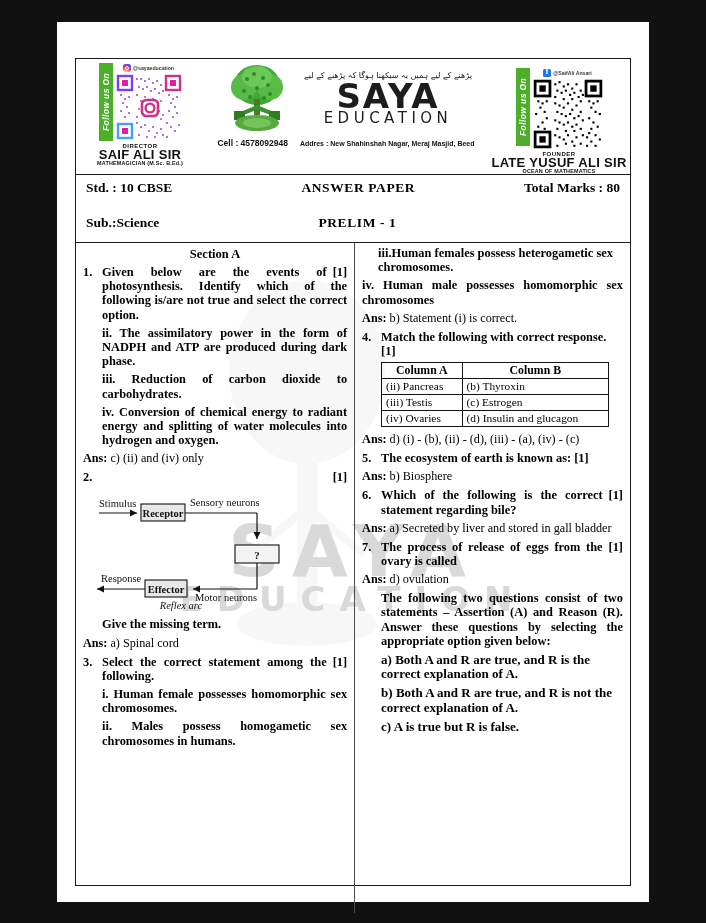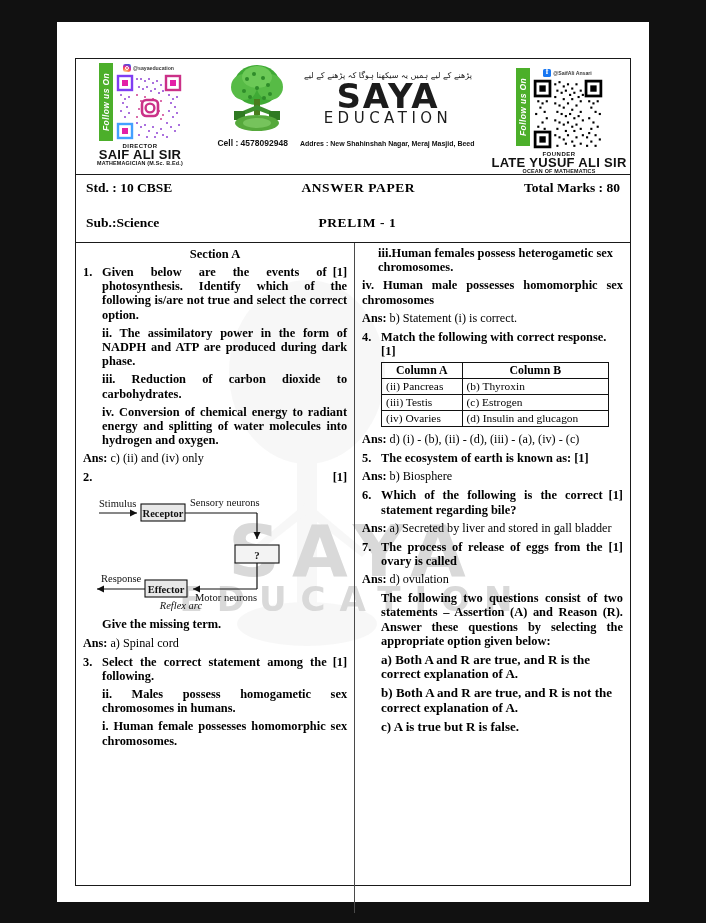--- a/index.html
+++ b/index.html
@@ -676,22 +676,22 @@
         </div>
 
         <div class="q">
           <div class="num">3.</div>
           <div class="body just">
             <span class="marks">[1]</span>
             <span>Select the correct statement among the following.</span>
           </div>
         </div>
 
+        <div class="sub">i. Human female possesses homomorphic sex chromosomes.</div>
         <div class="sub">ii. Males possess homogametic sex chromosomes in humans.</div>
-        <div class="sub">i. Human female possesses homomorphic sex chromosomes.</div>
       </div>
 
       <div class="col right">
 
         <div class="sub nojust" style="margin-left:16px;">iii.Human females possess heterogametic sex chromosomes.</div>
         <div class="sub" style="margin-left:0;">iv. Human male possesses homomorphic sex chromosomes</div>
 
         <div class="ans">
           <b>Ans:</b>
           <span>b) Statement (i) is correct.</span>

